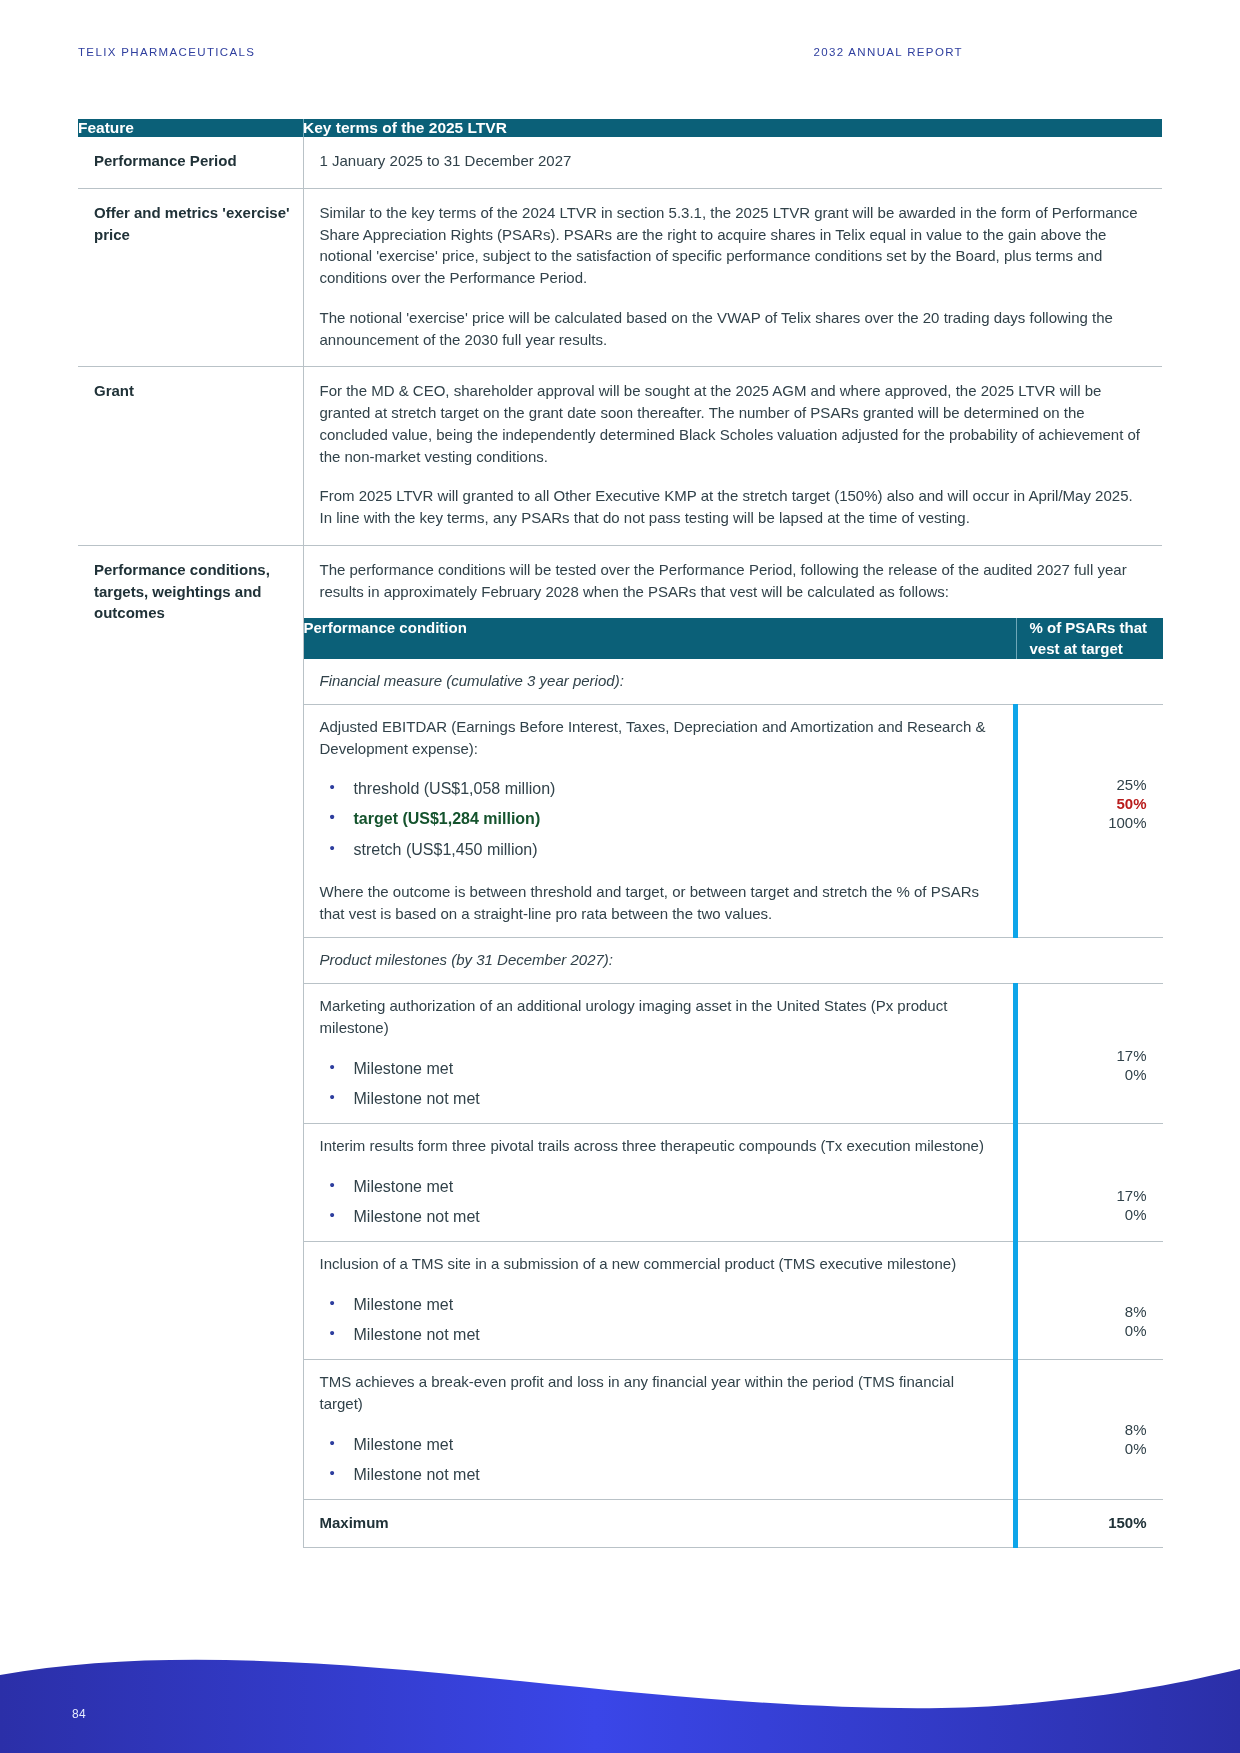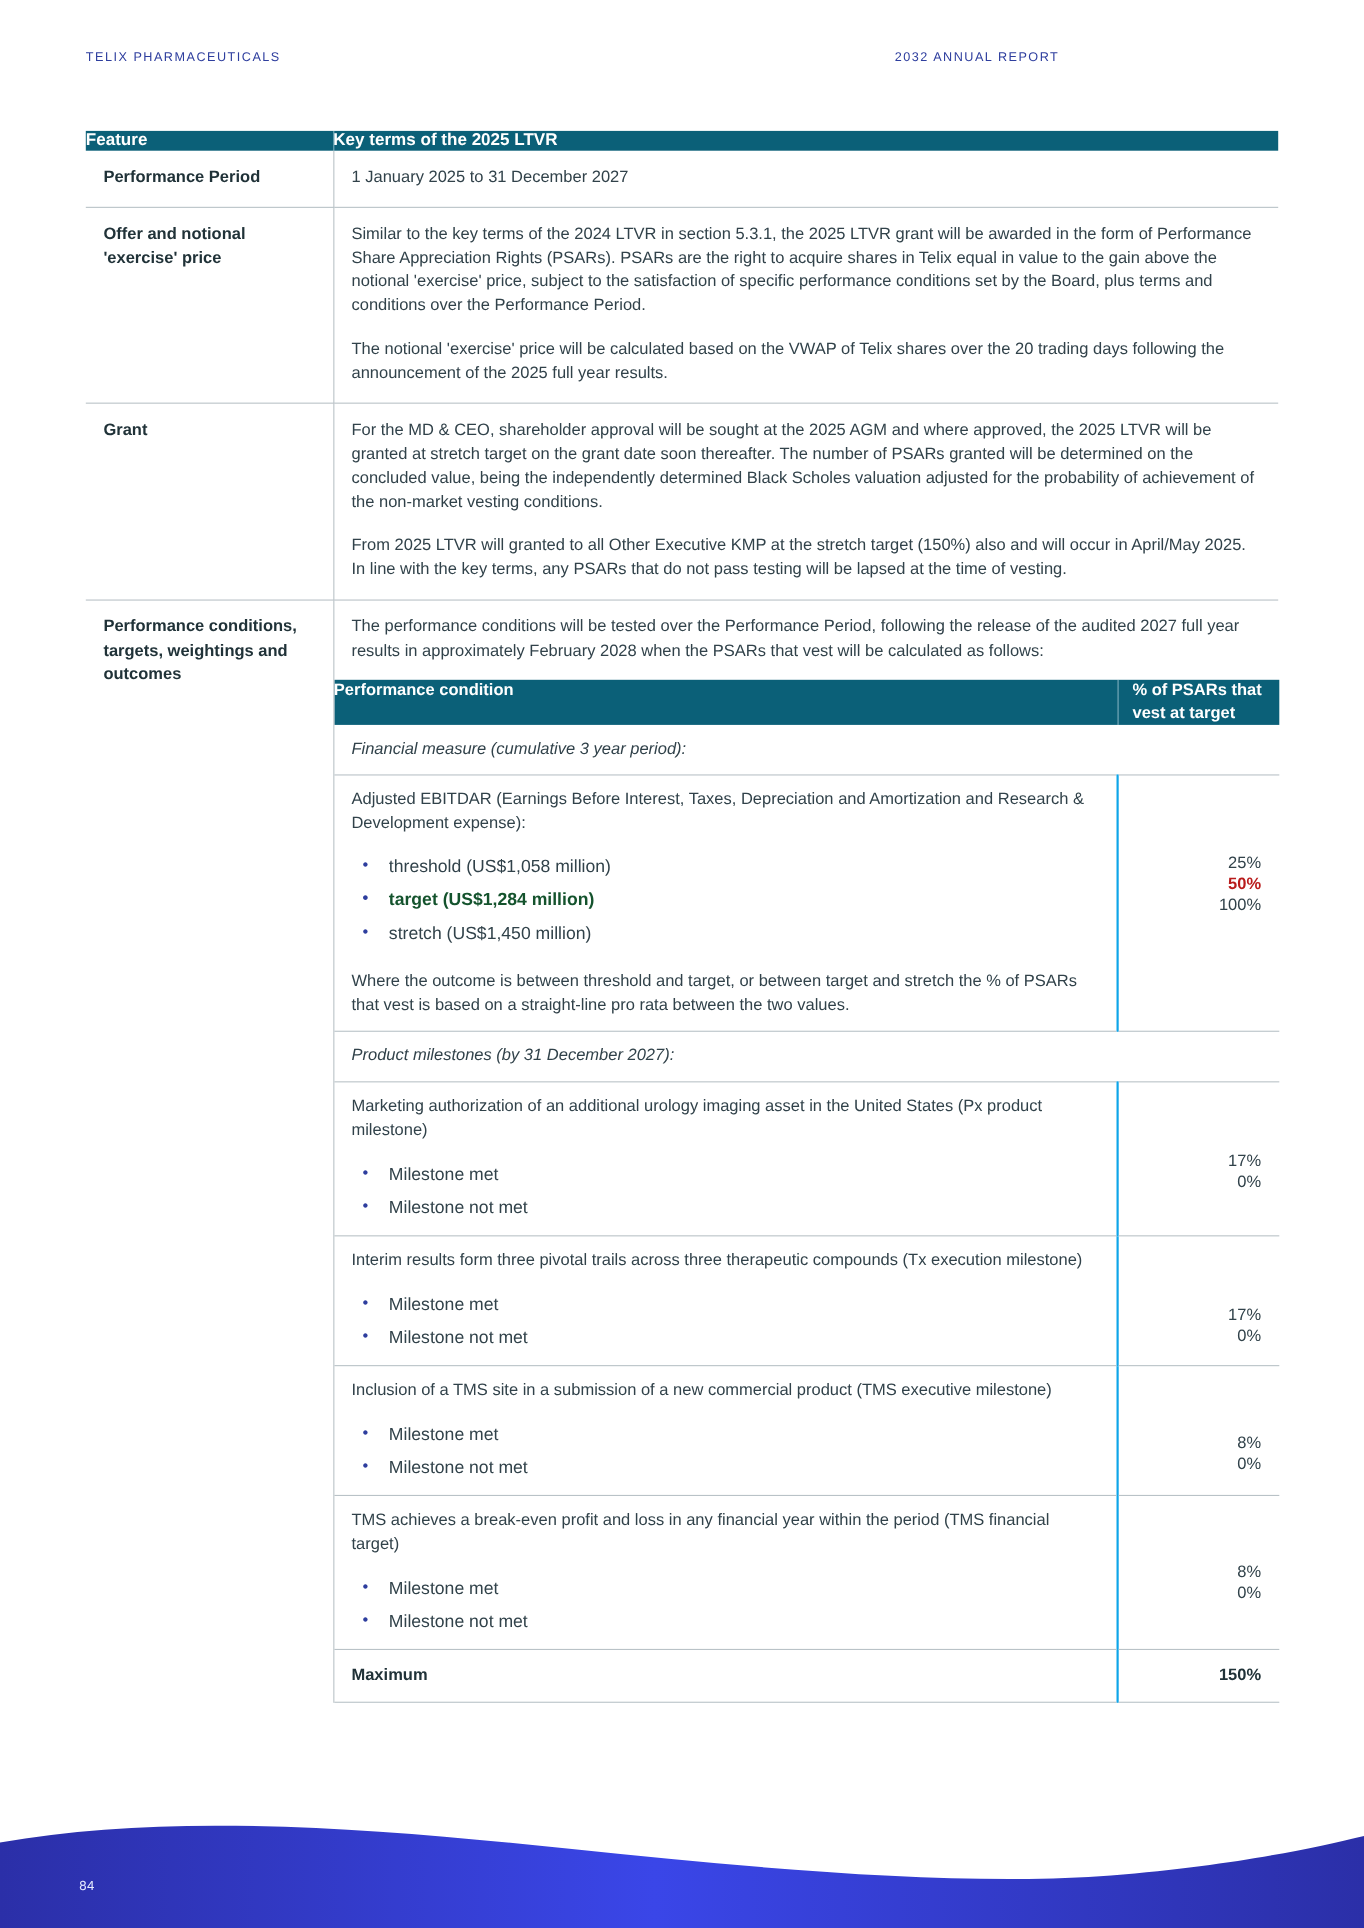--- a/index.html
+++ b/index.html
@@ -124,21 +124,21 @@
   .nhdr.pct { box-shadow: inset 1px 0 0 #6fa7b8; padding-left: 14px; }
 
   .nrow > td {
     border-bottom: 1px solid #b9c2c7;
     font-size: 15px;
     line-height: 1.45;
     color: #31424a;
   }
   .nrow > td.cond {
     padding: 11px 16px 13px 16px;
-    border-right: 2px solid #0ea5e9;
+    border-right: 5px solid #0ea5e9;
   }
   .nrow > td.pct {
     padding: 11px 16px 13px 14px;
     text-align: right;
     white-space: nowrap;
   }
   .nrow.section > td {
     border-right: none;
   }
   .nrow.section > td.cond {
@@ -235,24 +235,24 @@
     <tbody>
 
       <tr class="body-row">
         <td class="feature">Performance Period</td>
         <td class="terms">
           <p>1 January 2025 to 31 December 2027</p>
         </td>
       </tr>
 
       <tr class="body-row">
-        <td class="feature feature-tight">Offer and notional 'exercise' price</td>
+        <td class="feature feature-tight">Offer and metrics 'exercise' price</td>
         <td class="terms">
           <p>Similar to the key terms of the 2024 LTVR in section 5.3.1, the 2025 LTVR grant will be awarded in the form of Performance Share Appreciation Rights (PSARs). PSARs are the right to acquire shares in Telix equal in value to the gain above the notional 'exercise' price, subject to the satisfaction of specific performance conditions set by the Board, plus terms and conditions over the Performance Period.</p>
-          <p>The notional 'exercise' price will be calculated based on the VWAP of Telix shares over the 20 trading days following the announcement of the 2025 full year results.</p>
+          <p>The notional 'exercise' price will be calculated based on the VWAP of Telix shares over the 20 trading days following the announcement of the 2030 full year results.</p>
         </td>
       </tr>
 
       <tr class="body-row">
         <td class="feature">Grant</td>
         <td class="terms">
           <p>For the MD &amp; CEO, shareholder approval will be sought at the 2025 AGM and where approved, the 2025 LTVR will be granted at stretch target on the grant date soon thereafter. The number of PSARs granted will be determined on the concluded value, being the independently determined Black Scholes valuation adjusted for the probability of achievement of the non-market vesting conditions.</p>
           <p>From 2025 LTVR will granted to all Other Executive KMP at the stretch target (150%) also and will occur in April/May 2025. In line with the key terms, any PSARs that do not pass testing will be lapsed at the time of vesting.</p>
         </td>
       </tr>

